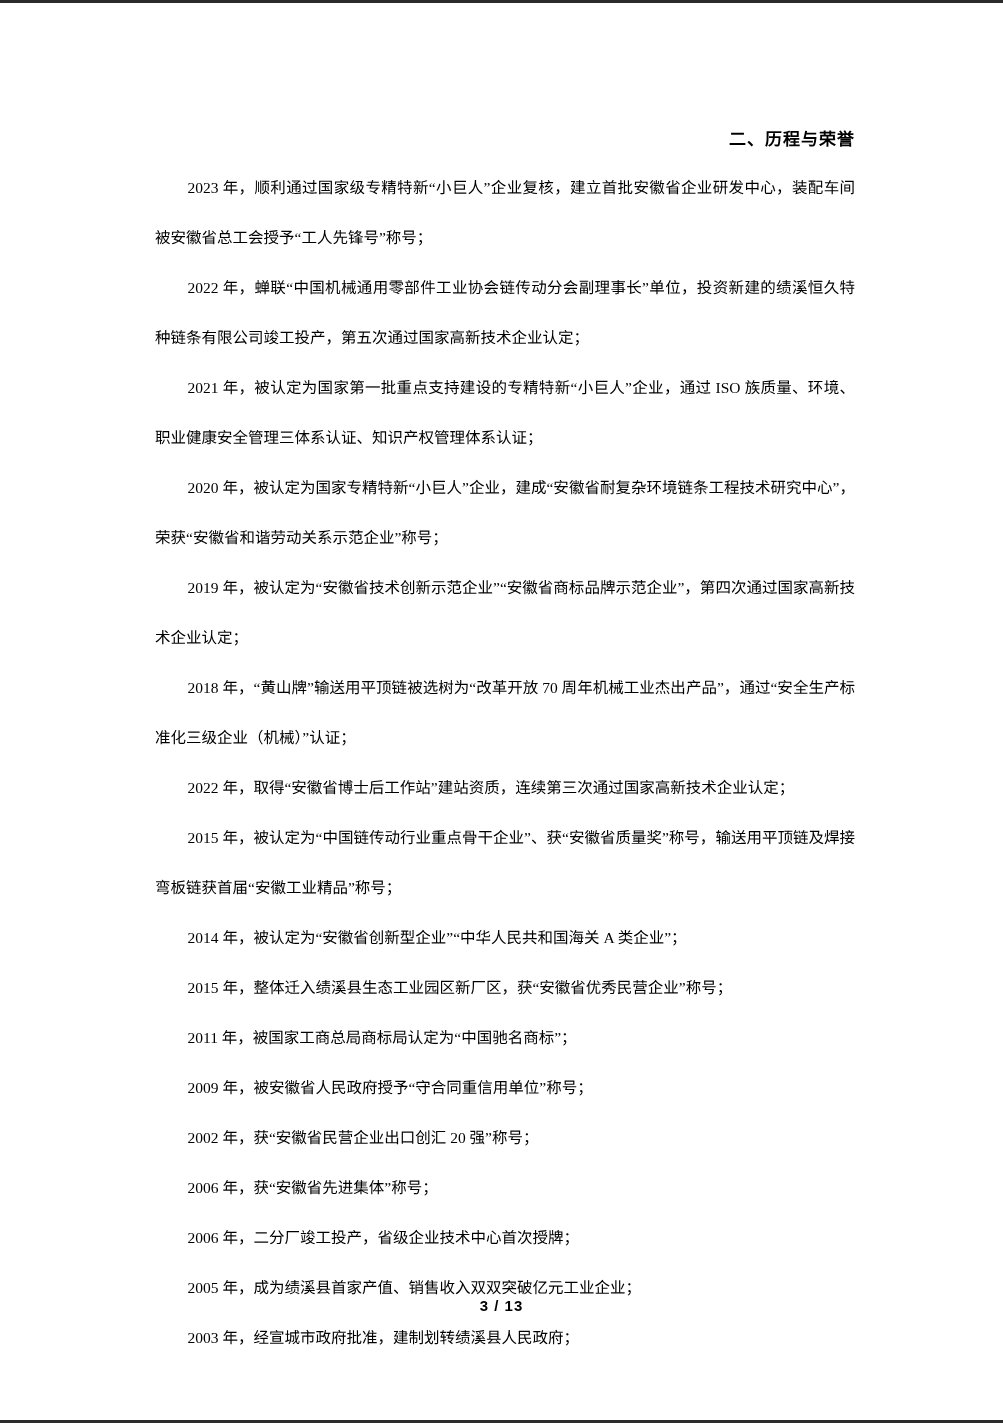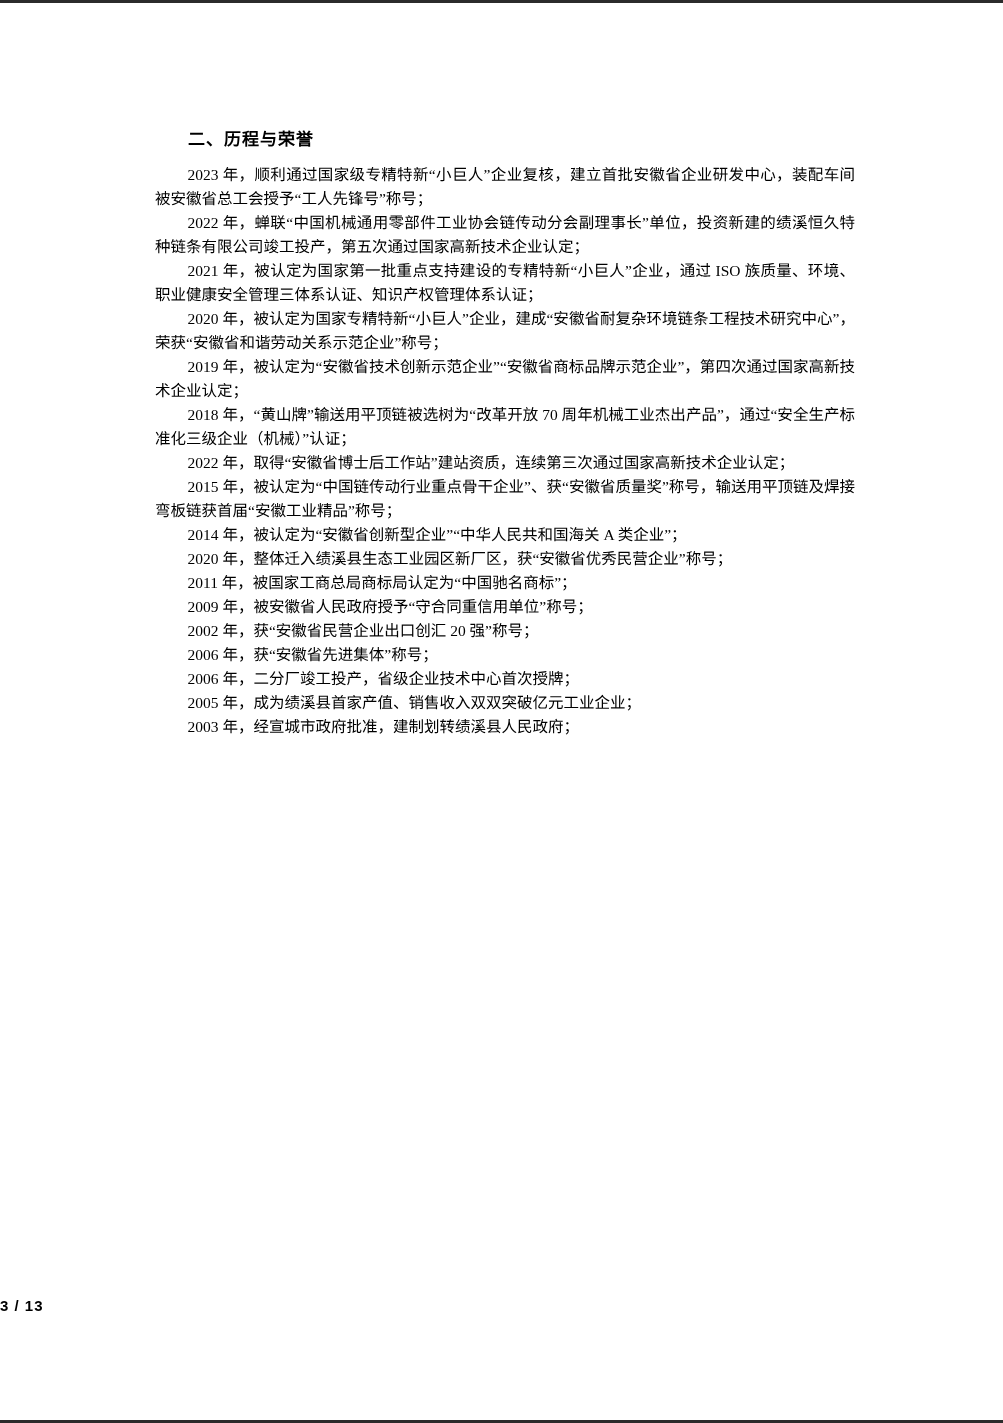--- a/index.html
+++ b/index.html
@@ -33,34 +33,36 @@
     width: 700px;
   }
   .section-heading {
     font-family: "Liberation Sans", "DejaVu Sans", sans-serif;
     font-weight: bold;
     font-size: 17px;
     line-height: 24px;
     margin: 0 0 11px 0;
     padding-left: 33px;
     letter-spacing: 1px;
+    text-align: right;
   }
   .para {
     font-size: 15.5px;
-    line-height: 24px;
+    line-height: 50px;
     margin: 0;
     text-align: justify;
     text-indent: 2.1em;
     font-family: "Liberation Serif", "DejaVu Serif", serif;
   }
   .footer {
     position: absolute;
     left: 0;
     top: 1297px;
     width: 100%;
+    text-align: center;
   }
   .page-number {
     font-family: "Liberation Sans", "DejaVu Sans", sans-serif;
     font-weight: bold;
     font-size: 15px;
     letter-spacing: 1px;
   }
 </style>
 </head>
 <body>
@@ -73,21 +75,21 @@
 
     <p class="para">2023 年，顺利通过国家级专精特新“小巨人”企业复核，建立首批安徽省企业研发中心，装配车间被安徽省总工会授予“工人先锋号”称号；</p>
     <p class="para">2022 年，蝉联“中国机械通用零部件工业协会链传动分会副理事长”单位，投资新建的绩溪恒久特种链条有限公司竣工投产，第五次通过国家高新技术企业认定；</p>
     <p class="para">2021 年，被认定为国家第一批重点支持建设的专精特新“小巨人”企业，通过 ISO 族质量、环境、职业健康安全管理三体系认证、知识产权管理体系认证；</p>
     <p class="para">2020 年，被认定为国家专精特新“小巨人”企业，建成“安徽省耐复杂环境链条工程技术研究中心”，荣获“安徽省和谐劳动关系示范企业”称号；</p>
     <p class="para">2019 年，被认定为“安徽省技术创新示范企业”“安徽省商标品牌示范企业”，第四次通过国家高新技术企业认定；</p>
     <p class="para">2018 年，“黄山牌”输送用平顶链被选树为“改革开放 70 周年机械工业杰出产品”，通过“安全生产标准化三级企业（机械）”认证；</p>
     <p class="para">2022 年，取得“安徽省博士后工作站”建站资质，连续第三次通过国家高新技术企业认定；</p>
     <p class="para">2015 年，被认定为“中国链传动行业重点骨干企业”、获“安徽省质量奖”称号，输送用平顶链及焊接弯板链获首届“安徽工业精品”称号；</p>
     <p class="para">2014 年，被认定为“安徽省创新型企业”“中华人民共和国海关 A 类企业”；</p>
-    <p class="para">2020 年，整体迁入绩溪县生态工业园区新厂区，获“安徽省优秀民营企业”称号；</p>
+    <p class="para">2015 年，整体迁入绩溪县生态工业园区新厂区，获“安徽省优秀民营企业”称号；</p>
     <p class="para">2011 年，被国家工商总局商标局认定为“中国驰名商标”；</p>
     <p class="para">2009 年，被安徽省人民政府授予“守合同重信用单位”称号；</p>
     <p class="para">2002 年，获“安徽省民营企业出口创汇 20 强”称号；</p>
     <p class="para">2006 年，获“安徽省先进集体”称号；</p>
     <p class="para">2006 年，二分厂竣工投产，省级企业技术中心首次授牌；</p>
     <p class="para">2005 年，成为绩溪县首家产值、销售收入双双突破亿元工业企业；</p>
     <p class="para">2003 年，经宣城市政府批准，建制划转绩溪县人民政府；</p>
   </div>
 
   <div class="footer">

